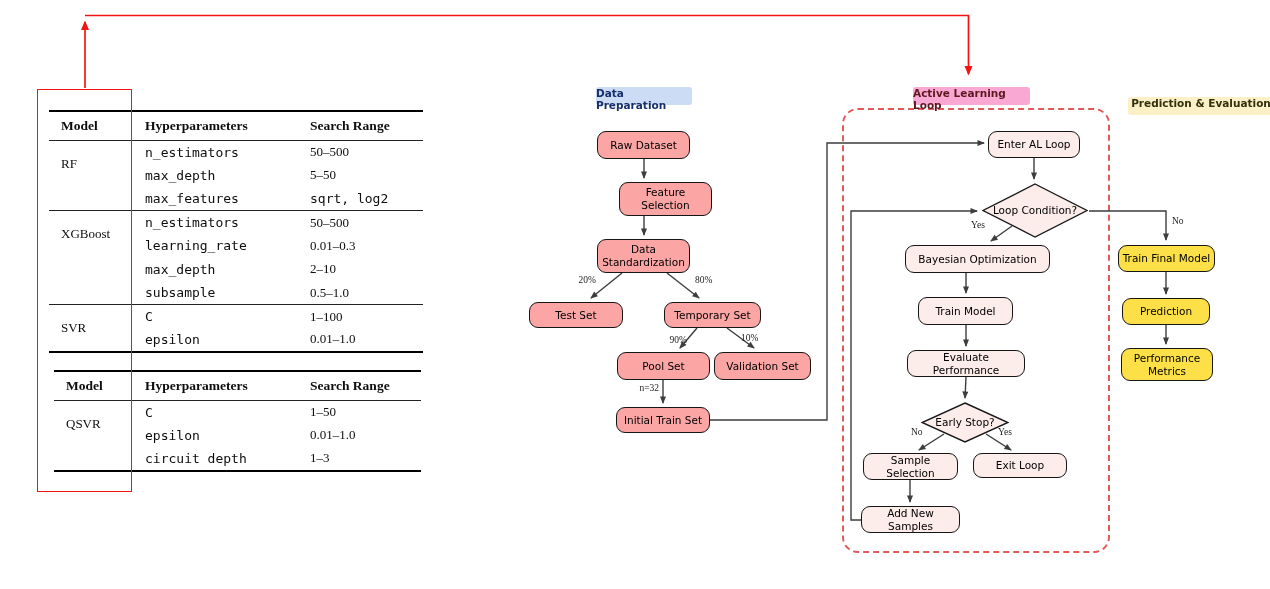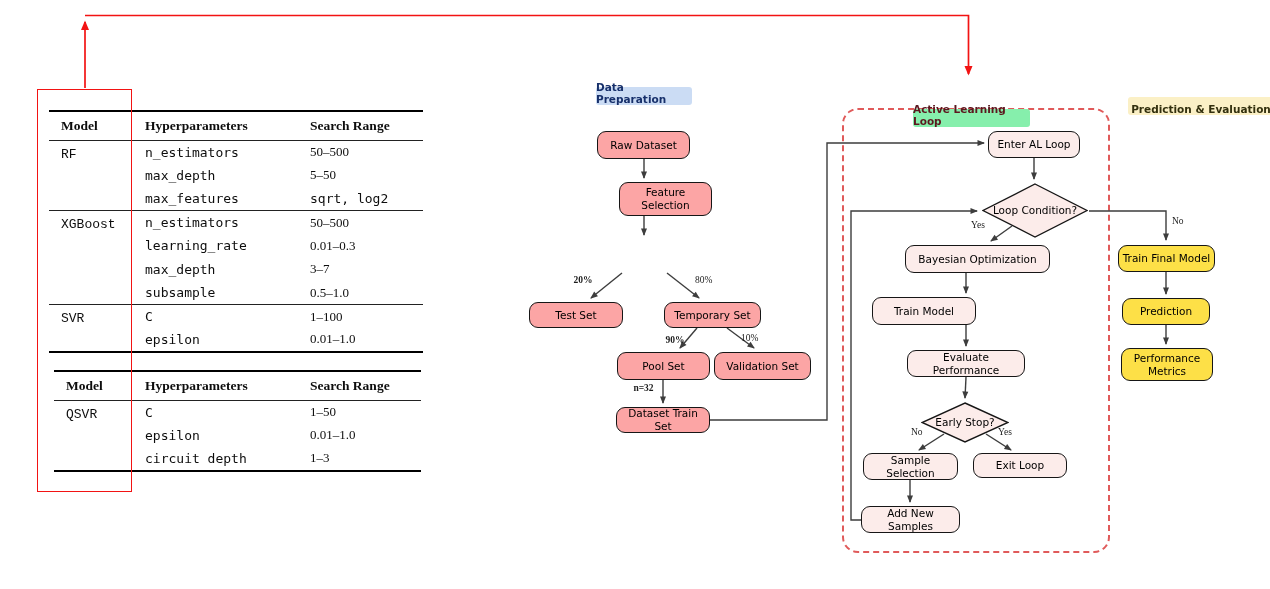--- a/index.html
+++ b/index.html
@@ -11,43 +11,43 @@
   .node{position:absolute;display:flex;align-items:center;justify-content:center;text-align:center;
         font:10.5px/1.2 "DejaVu Sans","Liberation Sans",sans-serif;color:#000;
         border:1.4px solid #161616;border-radius:9px;box-sizing:border-box;padding:1px 2px;z-index:3;}
   .blue{background:#fca5a5;}
   .pink{background:#fcecea;border-radius:9px;}
   .yellow{background:#fde047;}
   .diamond{border:none;background:transparent;border-radius:0;padding:0;}
   .diamond svg{position:absolute;left:0;top:0;width:100%;height:100%;}
   .diamond span{position:relative;z-index:1;}
   
-  .chip{position:absolute;display:flex;align-items:flex-end;justify-content:center;
+  .chip{position:absolute;display:flex;align-items:flex-start;justify-content:center;
         font:bold 10.5px "DejaVu Sans","Liberation Sans",sans-serif;border-radius:3px;z-index:3;}
   .chip.c-blue{background:#cbdcf4;color:#17306b;}
-  .chip.c-pink{background:#86efac;color:#5c181f;margin-top:22px;}
+  .chip.c-pink{background:#f9a8d4;color:#5c181f;}
   .chip.c-yellow{background:#fbf0c6;color:#33300e;}
   
   .elabel{position:absolute;font:9.5px "Liberation Serif","DejaVu Serif",serif;color:#1c1c1c;z-index:4;}
-  .ra{text-align:center;font-weight:bold;}
+  .ra{text-align:right;}
   
   .red-rect{position:absolute;left:37px;top:89px;width:95px;height:403px;
             border:1.6px solid #f21313;box-sizing:border-box;z-index:5;}
   .al-dash{position:absolute;left:842px;top:108px;width:268px;height:445px;
            border:2.6px dashed #e05a5a;border-radius:16px;box-sizing:border-box;z-index:1;}
   
   .hp-table{position:absolute;border-collapse:collapse;table-layout:fixed;z-index:1;
             font-family:"Liberation Serif","DejaVu Serif",serif;color:#0d0d0d;
             border-top:2px solid #000;border-bottom:2px solid #000;}
   .hp-table th{font-size:13.5px;font-weight:bold;text-align:left;padding:0;
                border-bottom:1px solid #222;}
   .hp-table thead tr{height:29px;margin-top:24px;}
   .hp-table tbody tr{height:23.5px;}
   .hp-table td{padding:0;font-size:13px;vertical-align:middle;}
-  .hp-table td.model{vertical-align:top;padding-top:6px;font-family:Liberation Mono, monospace;}
+  .hp-table td.model{vertical-align:top;padding-top:15px;}
   .hp-table .pad{padding-left:12px;}
   .hp-table tbody tr.group-start td{border-top:1px solid #222;}
   .mono{font-family:"DejaVu Sans Mono","Liberation Mono",monospace;font-size:11.5px;}
   #table1{left:49px;top:110px;width:374px;}
   #table2{left:54px;top:370px;width:367px;}
 </style>
 </head>
 <body>
 
 <div class="canvas">
@@ -124,21 +124,21 @@
         <td class="model pad" rowspan="4">XGBoost</td>
         <td class="mono">n_estimators</td>
         <td>50–500</td>
       </tr>
       <tr>
         <td class="mono">learning_rate</td>
         <td>0.01–0.3</td>
       </tr>
       <tr>
         <td class="mono">max_depth</td>
-        <td>3–7</td>
+        <td>2–10</td>
       </tr>
       <tr>
         <td class="mono">subsample</td>
         <td>0.5–1.0</td>
       </tr>
       <tr class="group-start">
         <td class="model pad" rowspan="2">SVR</td>
         <td class="mono">C</td>
         <td>1–100</td>
       </tr>
@@ -190,49 +190,52 @@
   <div class="chip c-yellow" style="left:1128px;top:97px;width:146px;height:18px">
     <span>Prediction &amp; Evaluation</span>
   </div>
 
   <div class="node blue" style="left:597px;top:131px;width:93px;height:28px">
     <span>Raw Dataset</span>
     </div>
   <div class="node blue" style="left:619px;top:182px;width:93px;height:34px">
     <span>Feature Selection</span>
     </div>
+  <div class="node blue" style="left:597px;top:239px;width:93px;height:34px">
+    <span>Data Standardization</span>
+    </div>
   <div class="node blue" style="left:529px;top:302px;width:94px;height:26px">
     <span>Test Set</span>
     </div>
   <div class="node blue" style="left:664px;top:302px;width:97px;height:26px">
     <span>Temporary Set</span>
     </div>
   <div class="node blue" style="left:617px;top:352px;width:93px;height:28px">
     <span>Pool Set</span>
     </div>
   <div class="node blue" style="left:714px;top:352px;width:97px;height:28px">
     <span>Validation Set</span>
     </div>
   <div class="node blue" style="left:616px;top:407px;width:94px;height:26px">
-    <span>Dataset Train Set</span>
+    <span>Initial Train Set</span>
     </div>
 
   <div class="node pink" style="left:988px;top:131px;width:92px;height:27px">
     <span>Enter AL Loop</span>
     </div>
   <div class="node diamond" style="left:982px;top:183px;width:106px;height:55px">
     <svg viewBox="0 0 106 55">
       <polygon points="53,1 105,27.5 53,54 1,27.5" fill="#fcecea" stroke="#161616" stroke-width="1.4"></polygon>
       </svg>
     <span>Loop Condition?</span>
     </div>
   <div class="node pink" style="left:905px;top:245px;width:145px;height:28px">
     <span>Bayesian Optimization</span>
     </div>
-  <div class="node pink" style="left:872px;top:297px;width:104px;height:28px">
+  <div class="node pink" style="left:918px;top:297px;width:95px;height:28px">
     <span>Train Model</span>
     </div>
   <div class="node pink" style="left:907px;top:350px;width:118px;height:27px">
     <span>Evaluate Performance</span>
     </div>
   <div class="node diamond" style="left:921px;top:402px;width:88px;height:41px">
     <svg viewBox="0 0 88 41">
       <polygon points="44,1 87,20.5 44,40 1,20.5" fill="#fcecea" stroke="#161616" stroke-width="1.4"></polygon>
       </svg>
     <span>Early Stop?</span>

